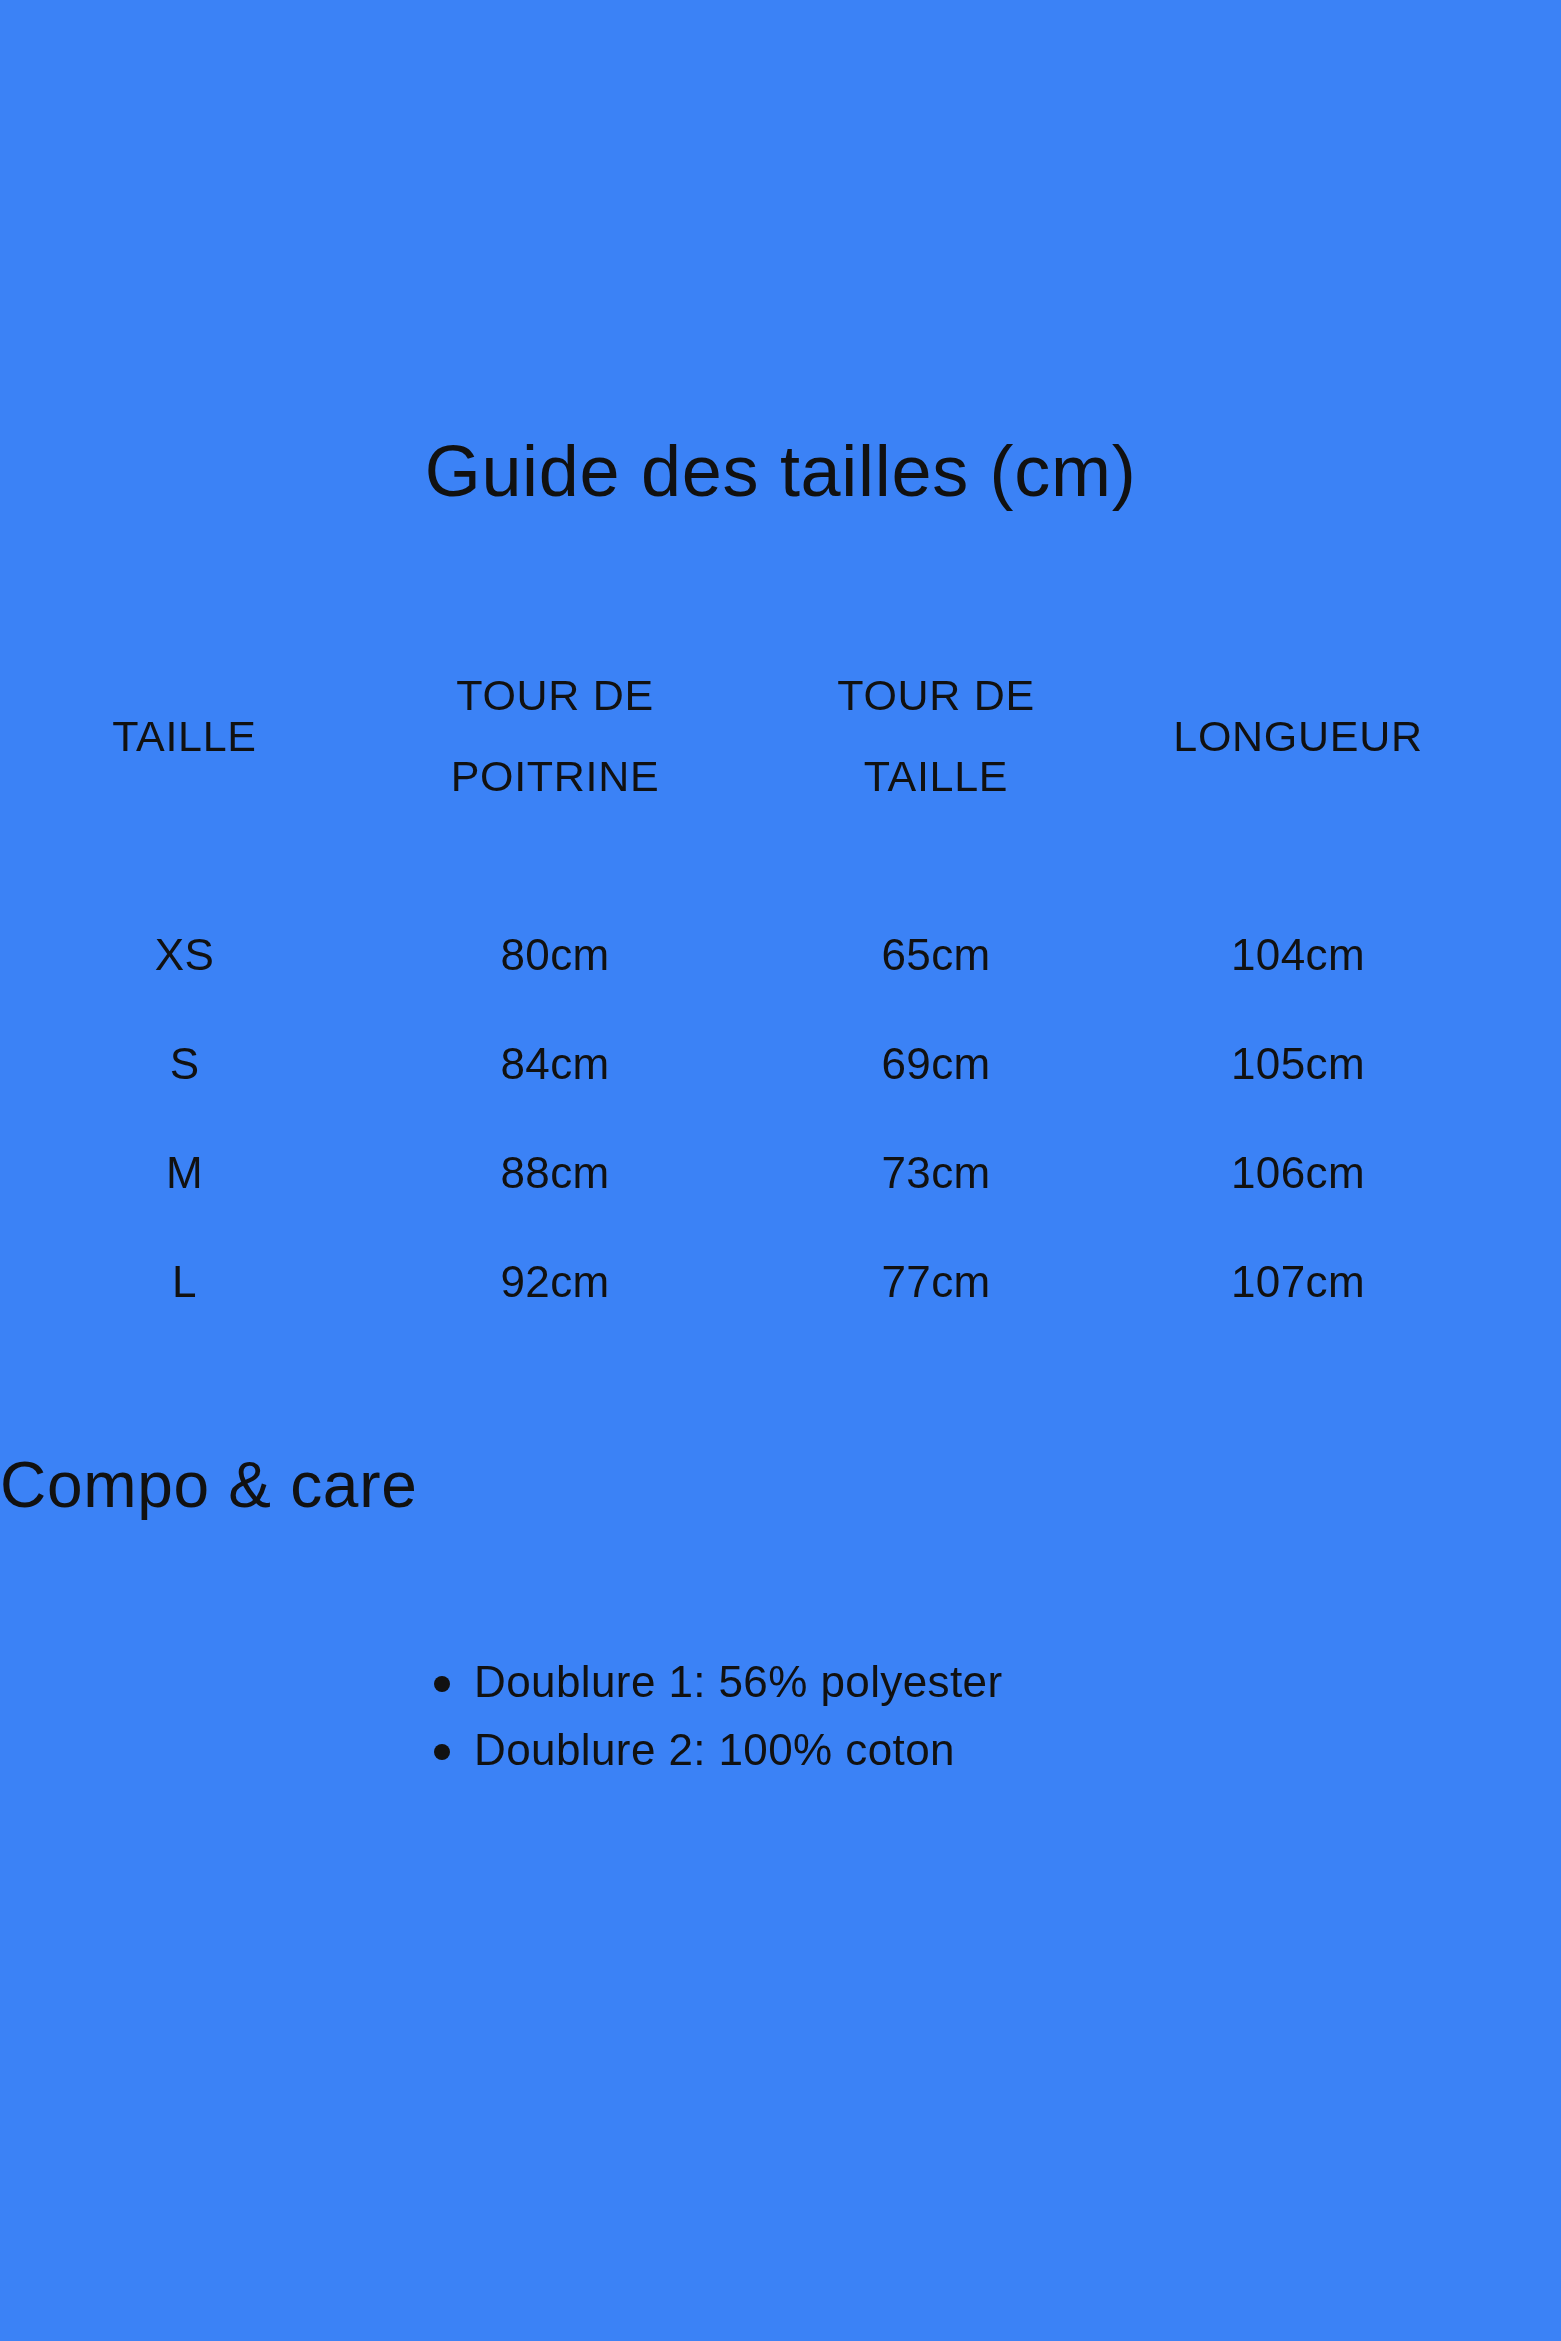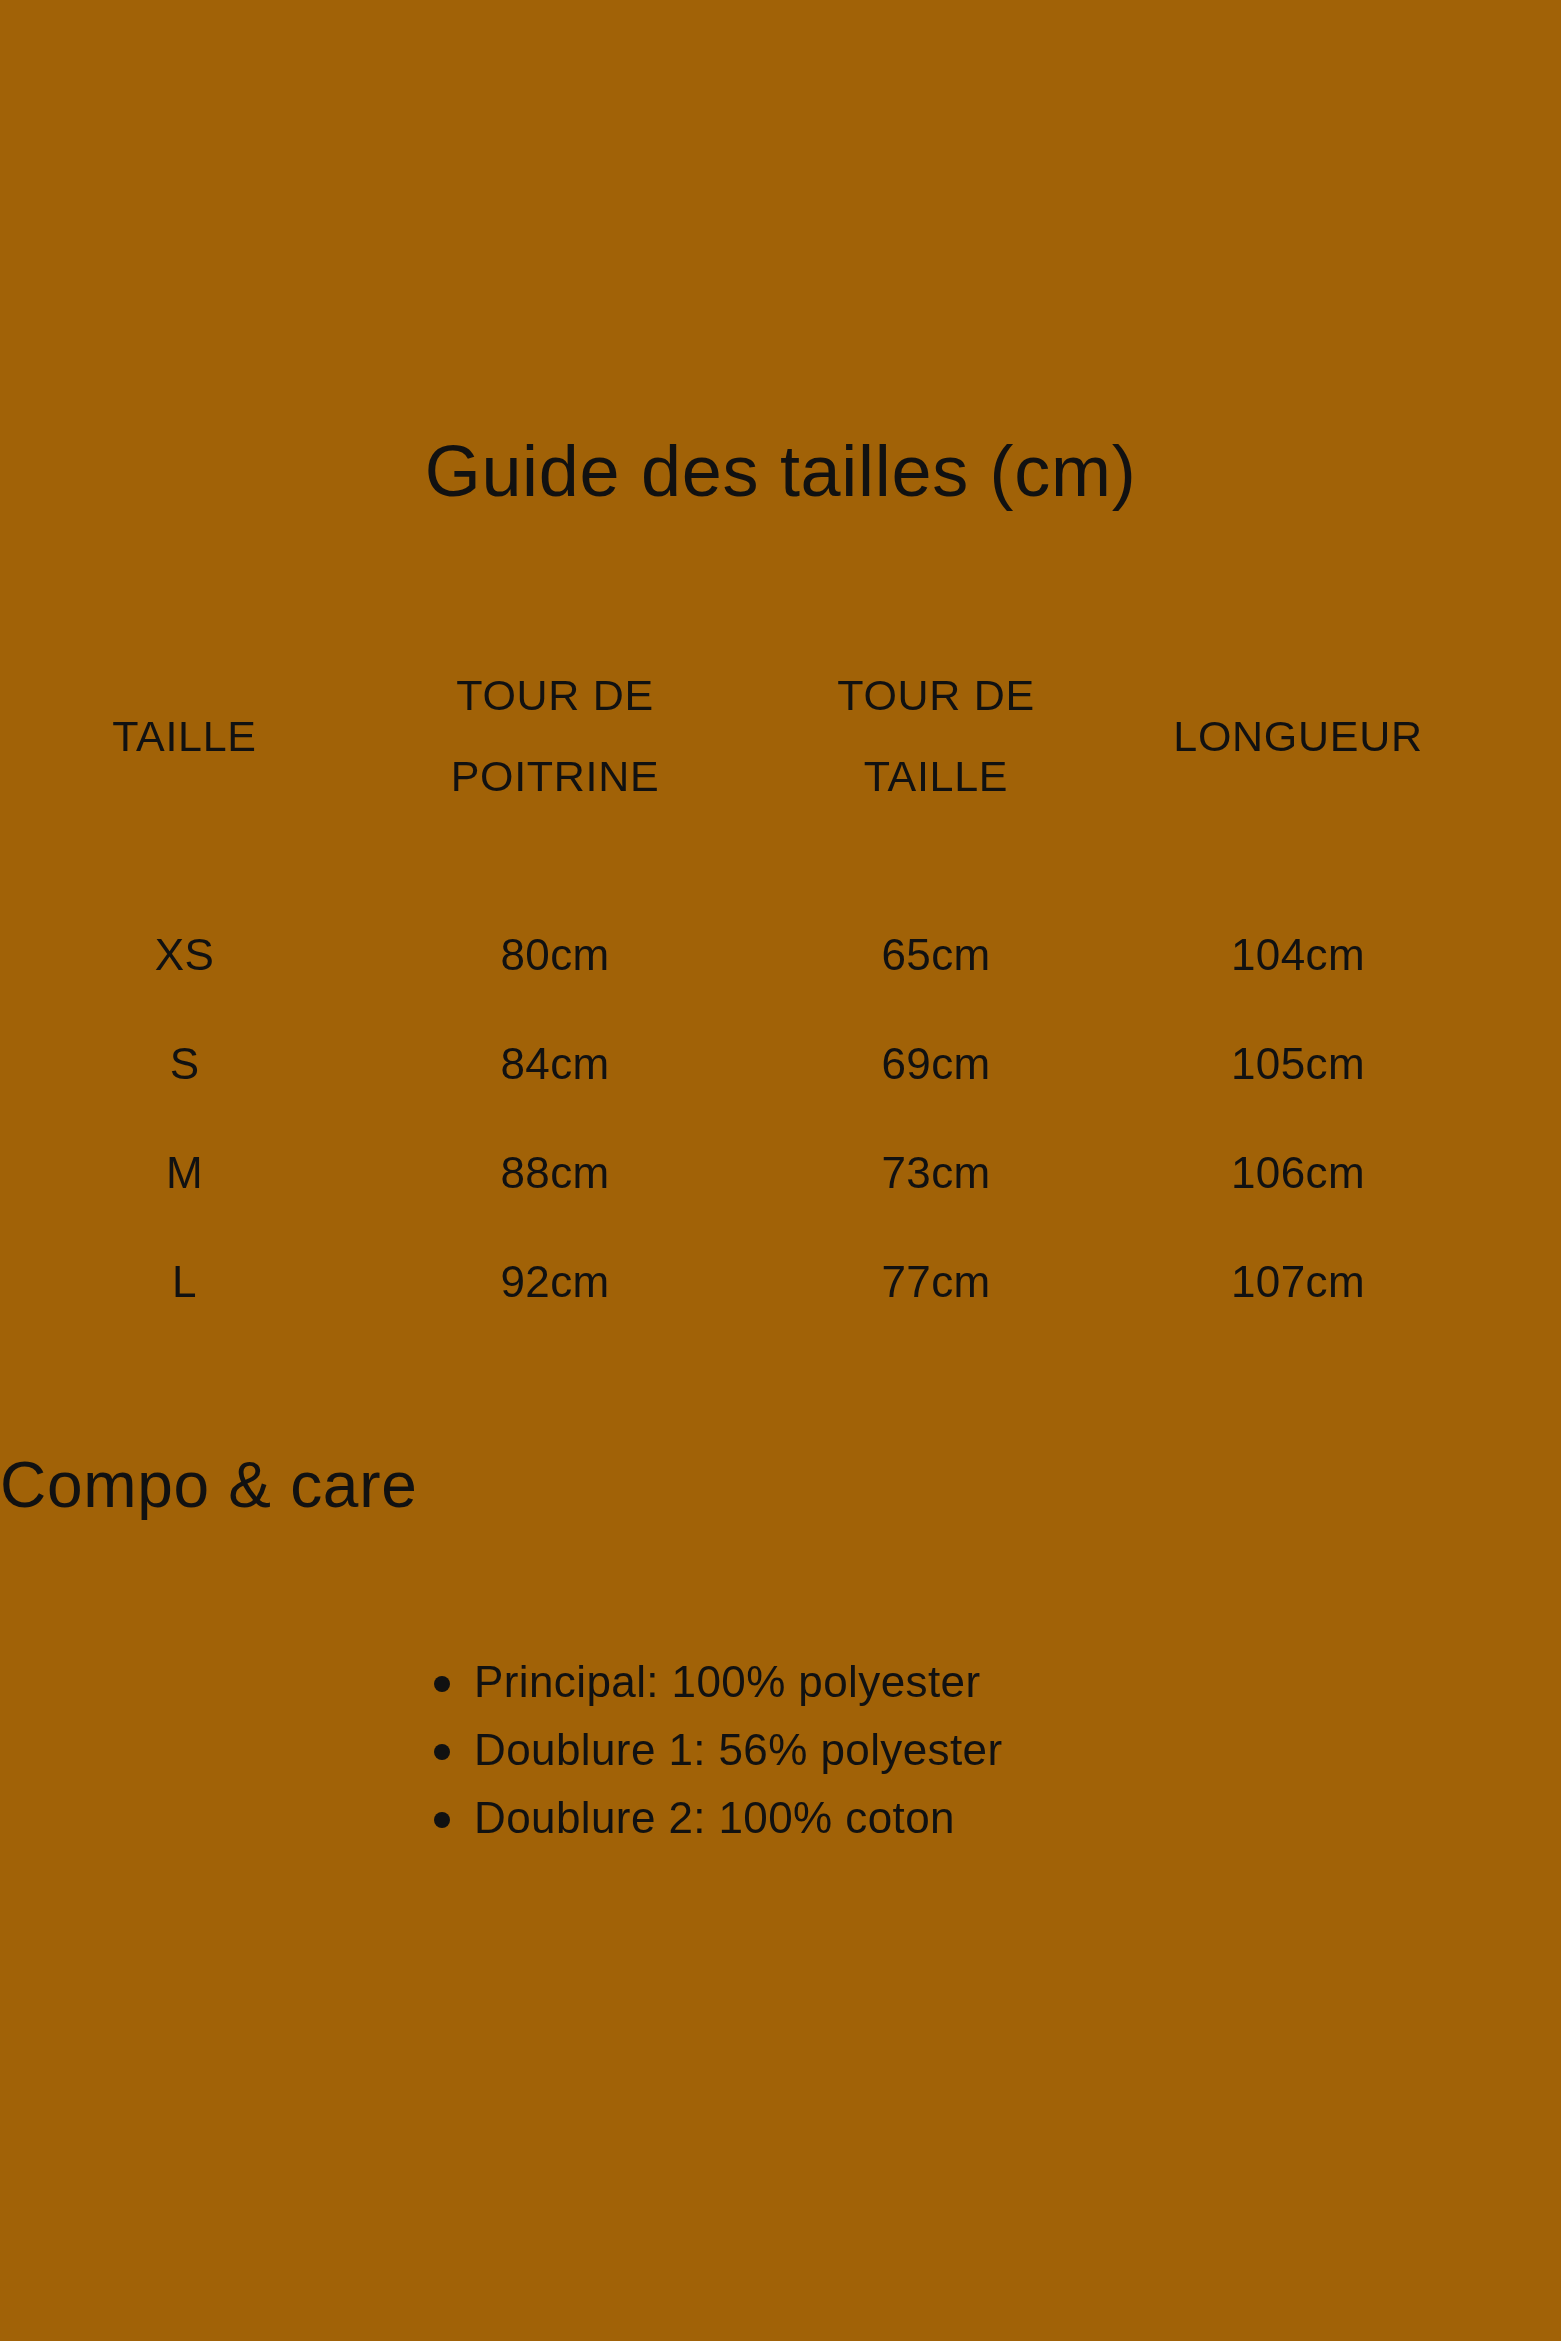--- a/index.html
+++ b/index.html
@@ -1,20 +1,20 @@
 <!DOCTYPE html>
 <html style="font-size:11.4px"><head>
 <meta charset="utf-8">
 <style>
   html, body { margin: 0; padding: 0; background: #ffffff; }
   .canvas {
     position: relative;
     width: 1561px;
     height: 2342px;
-    background: #a16207;
+    background: #3b82f6;
     color: #111111;
     font-family: "Liberation Sans", sans-serif;
     overflow: hidden;
   }
 
   .page-title {
     position: absolute;
     top: 422px;
     left: 0;
     width: 100%;
@@ -134,24 +134,20 @@
     <div class="cell">92cm</div>
     <div class="cell">77cm</div>
     <div class="cell">107cm</div>
   </div>
 
   <div class="care-title">Compo &amp; care</div>
 
   <ul class="care-list">
     <li>
       <span class="bullet-dot"></span>
-      <span>Principal: 100% polyester</span>
-    </li>
-    <li>
-      <span class="bullet-dot"></span>
       <span>Doublure 1: 56% polyester</span>
     </li>
     <li>
       <span class="bullet-dot"></span>
       <span>Doublure 2: 100% coton</span>
     </li>
   </ul>
 
 </div>
 

